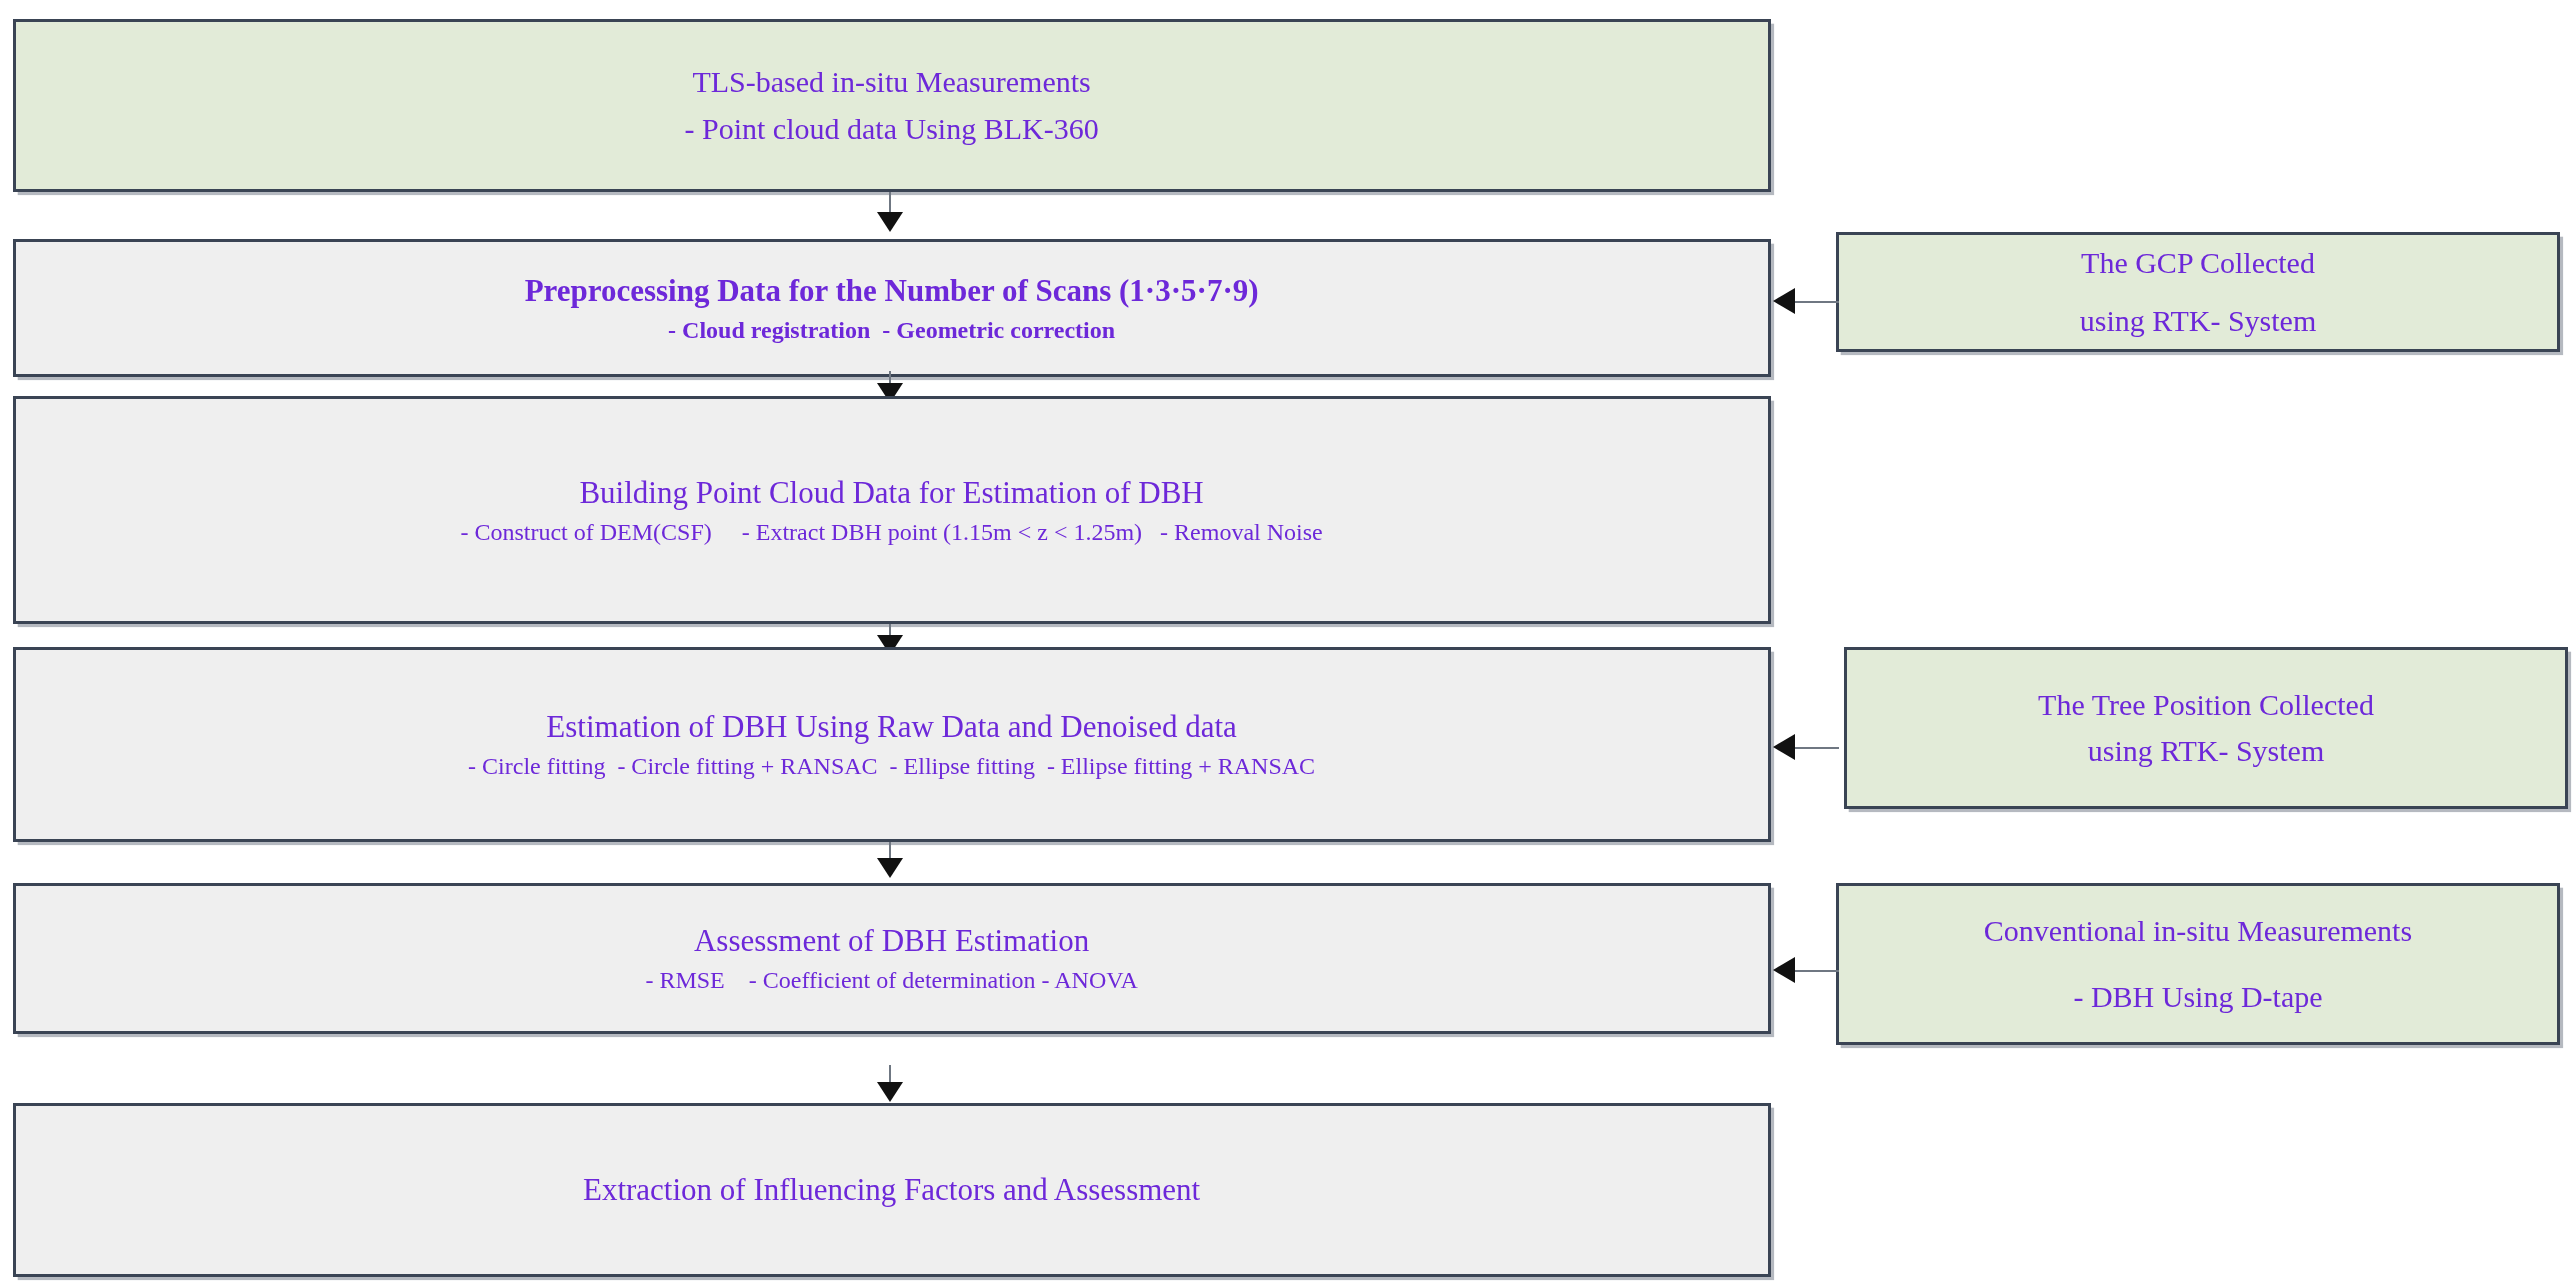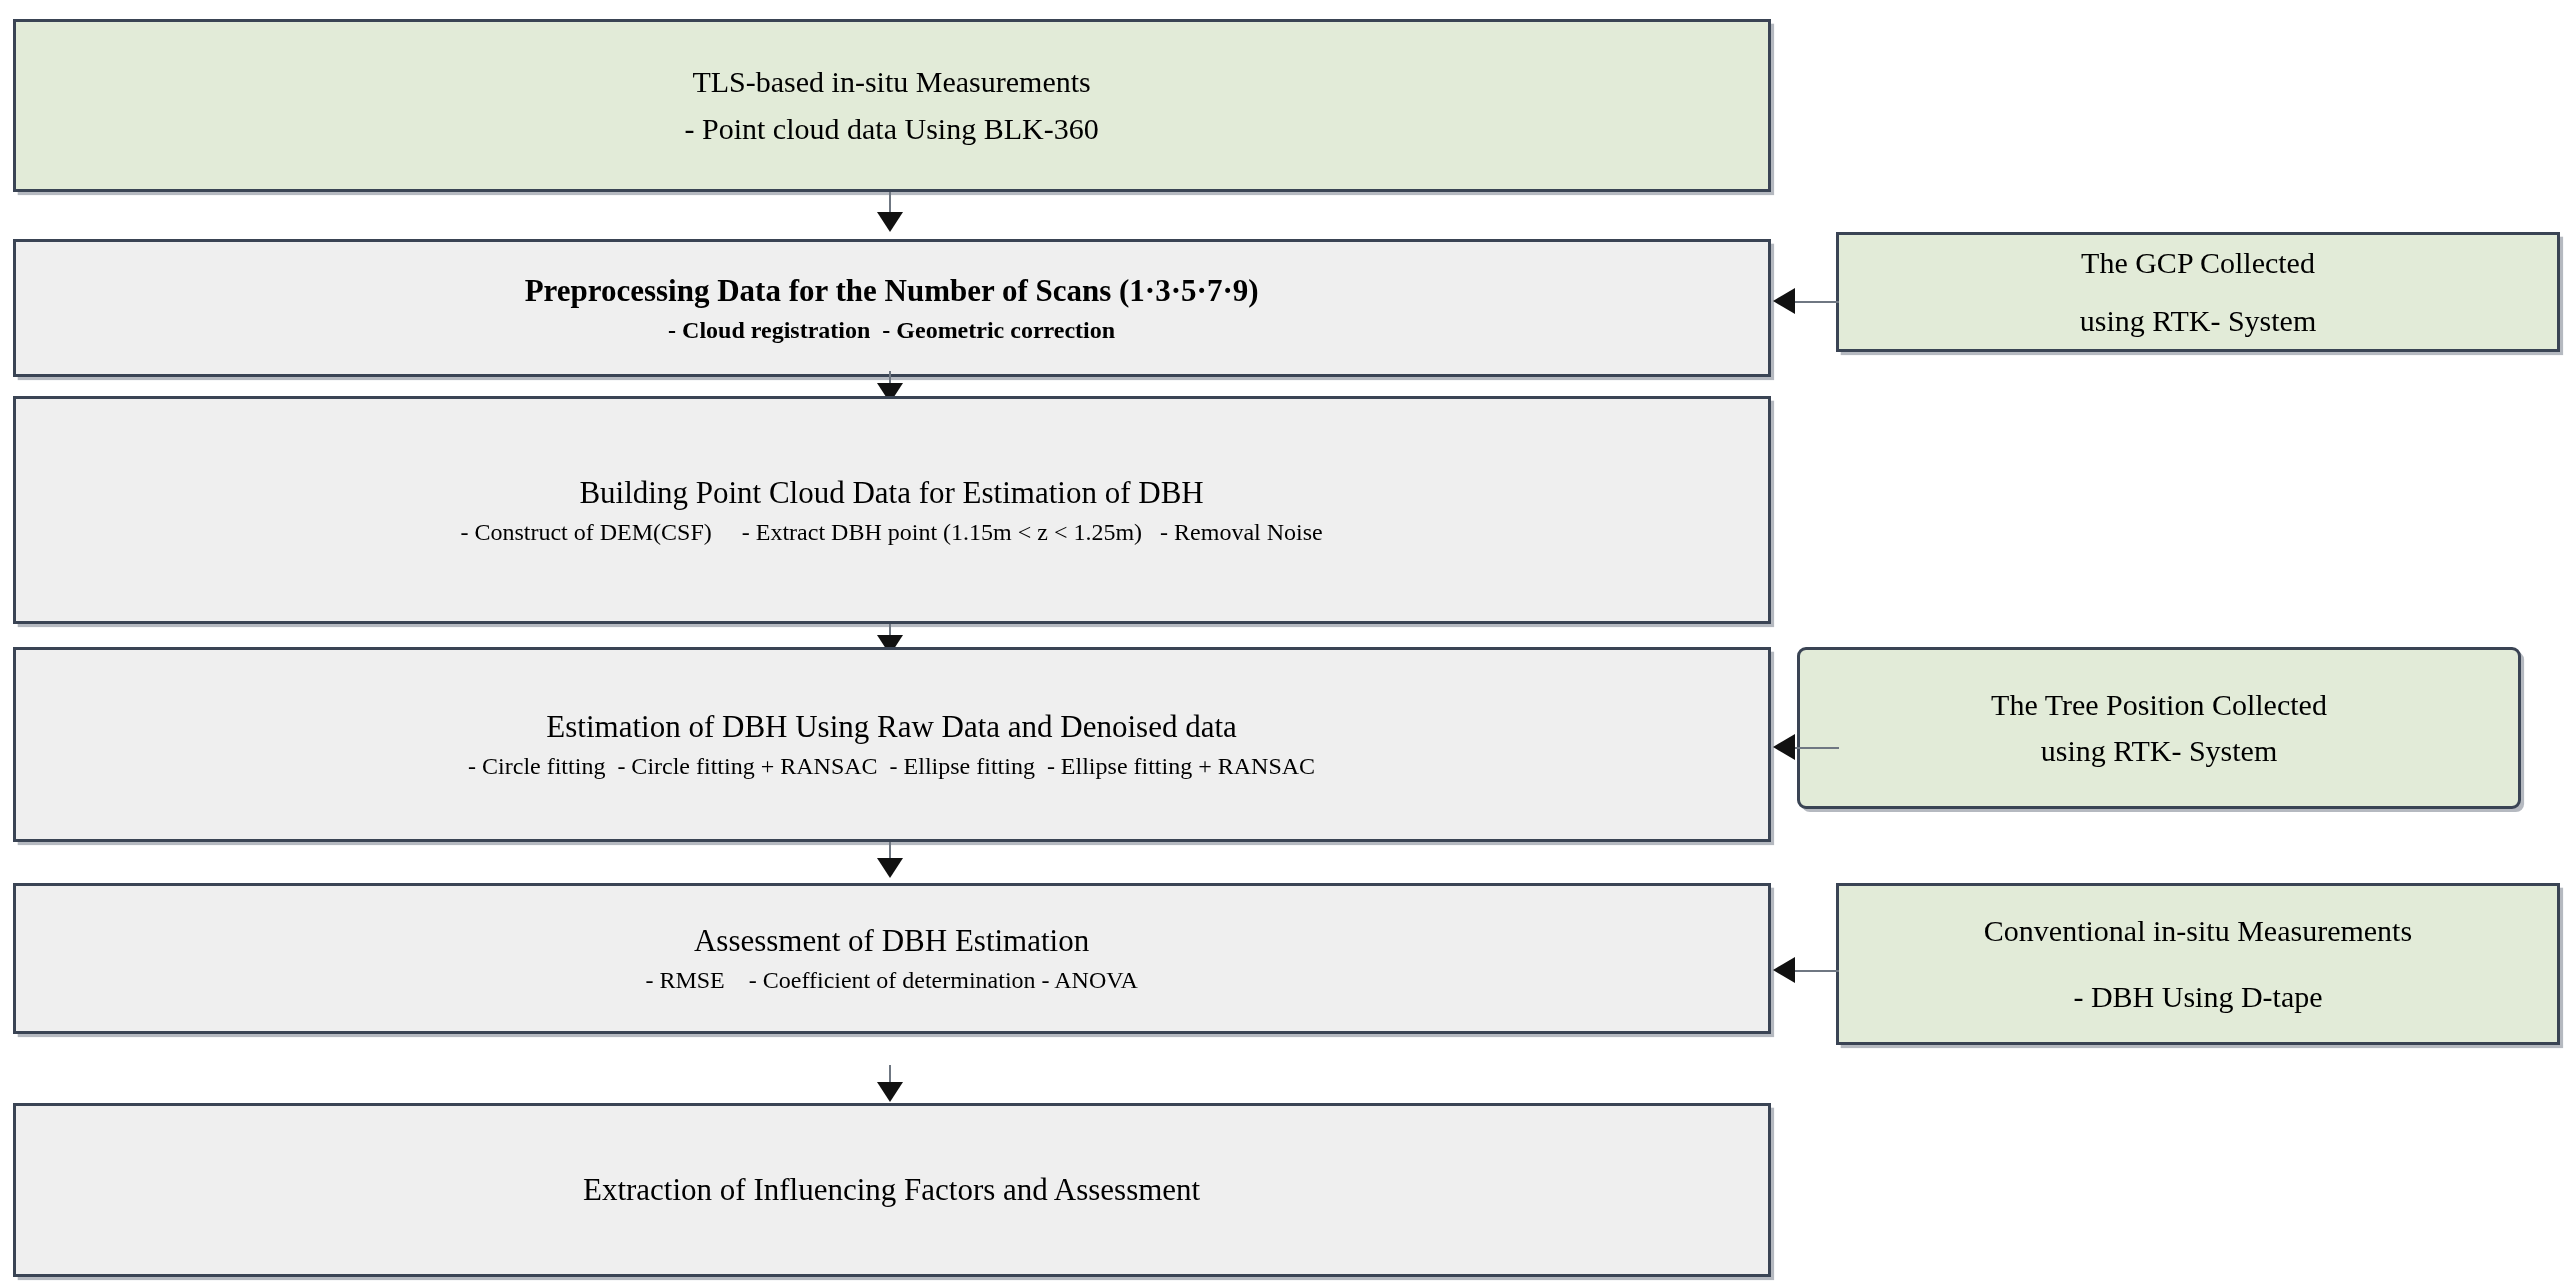--- a/index.html
+++ b/index.html
@@ -18,21 +18,21 @@
   .node {
     position: absolute;
     box-sizing: border-box;
     border: 3.1px solid #3a4454;
     box-shadow: 3.9px 3.9px 0 -0.8px rgba(120,128,140,0.55);
     display: flex;
     flex-direction: column;
     align-items: center;
     justify-content: center;
     text-align: center;
-    color: #000000;
+    color: #6d28d9;
   }
   .node.main   { background: #efefef; }
   .node.source { background: #e2ebd8; }
 
   .node .line {
     display: block;
     width: 100%;
     line-height: 1.42;
     white-space: pre;
   }
@@ -118,21 +118,21 @@
     <span class="line l1">Extraction of Influencing Factors and Assessment</span>
   </div>
 
   <div class="node source" style="left:1836px; top:232px; width:724px; height:120px;gap:12px;">
     <span class="line">The GCP Collected</span>
     <span class="line">using RTK- System</span>
   </div>
   <div class="conn-h" style="left:1776px; top:301px; width:63px;"></div>
   <div class="arrow-left" style="left:1773px; top:288px;"></div>
 
-  <div class="node source" style="left:1797px; top:647px; width:724px; height:162px;border-radius:9px;">
+  <div class="node source" style="left:1844px; top:647px; width:724px; height:162px;">
     <span class="line">The Tree Position Collected</span>
     <span class="line">using RTK- System</span>
   </div>
   <div class="conn-h" style="left:1776px; top:747px; width:63px;"></div>
   <div class="arrow-left" style="left:1773px; top:734px;"></div>
 
   <div class="node source" style="left:1836px; top:883px; width:724px; height:162px;gap:19px;">
     <span class="line">Conventional in-situ Measurements</span>
     <span class="line">- DBH Using D-tape</span>
   </div>

